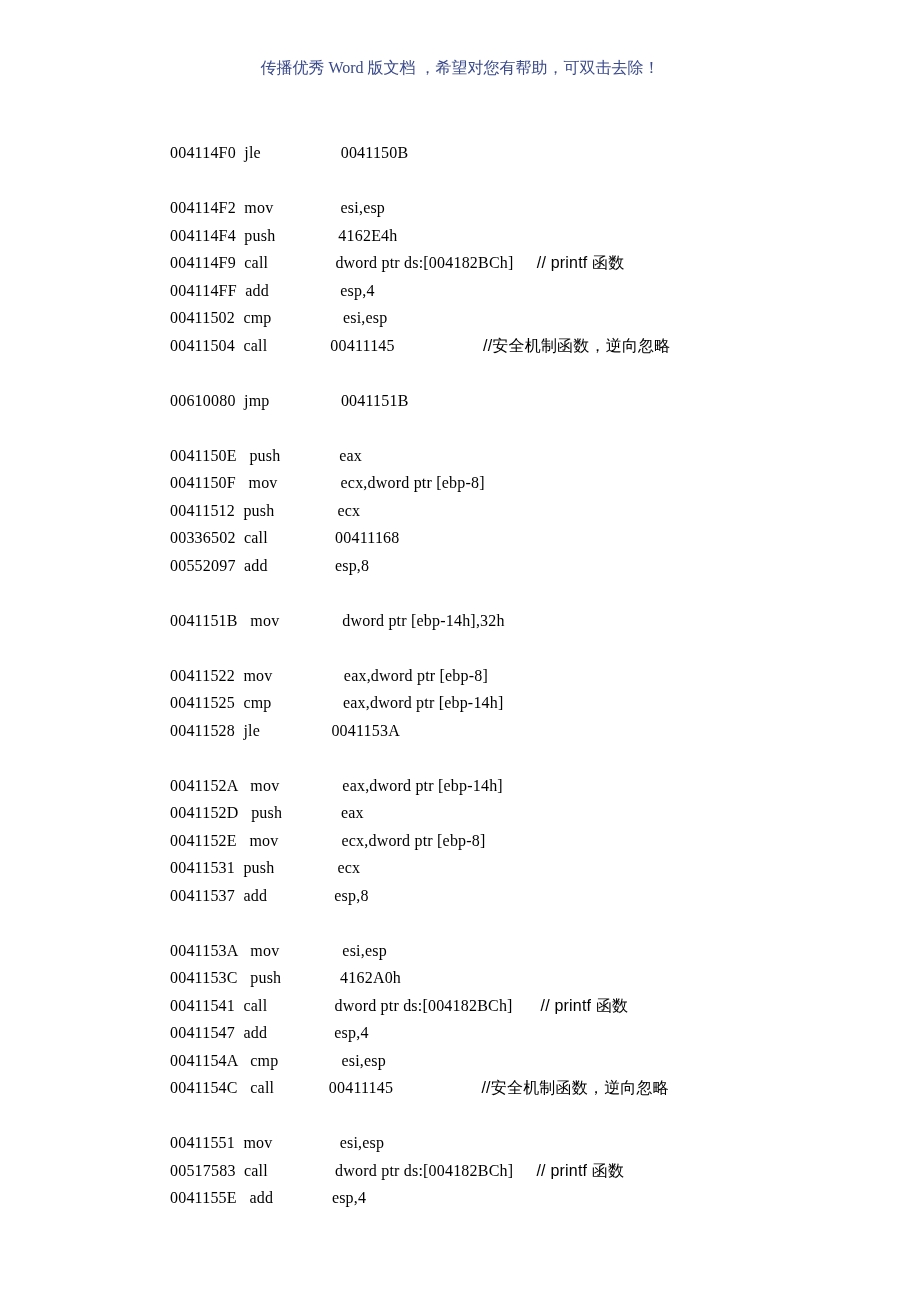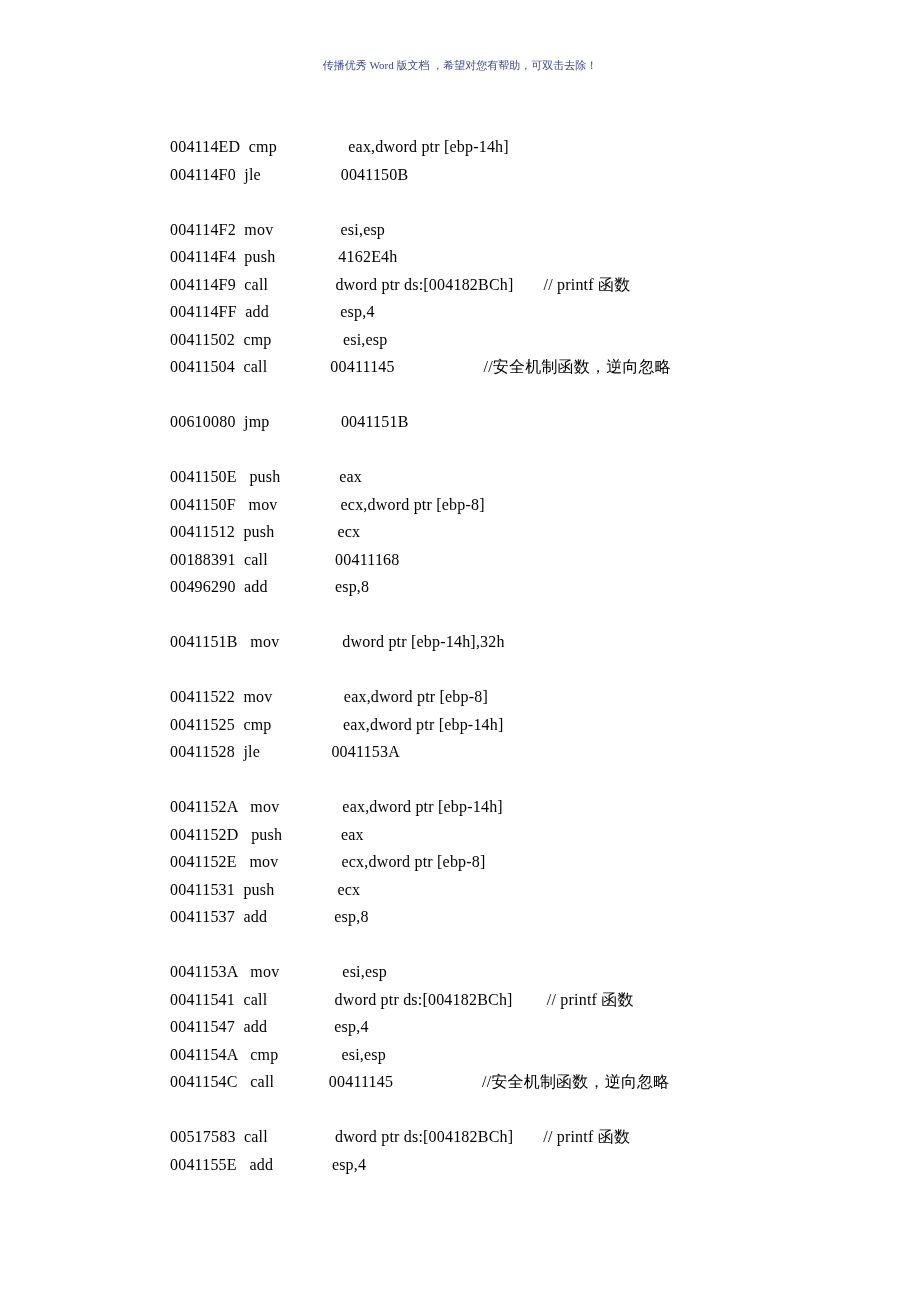--- a/index.html
+++ b/index.html
@@ -8,81 +8,81 @@
     height: 1302px;
     background: #ffffff;
     font-family: "Times New Roman", "SimSun", serif;
     font-size: 16px;
     color: #000000;
     position: relative;
   }
   .header {
     text-align: center;
     padding-top: 58px;
-    font-size: 11px;
+    font-size: 16px;
     color: #3a4a8a;
     font-family: "SimSun", serif;
   }
   .content {
     padding-top: 60px;
     padding-left: 170px;
   }
   .line {
     white-space: pre;
     line-height: 27.5px;
     font-family: "Times New Roman", serif;
     letter-spacing: 0.2px;
   }
   .blank {
     height: 27.5px;
   }
   .cjk {
-    font-family: Liberation Serif, serif;
-    margin-left: 9px;
+    font-family: Liberation Sans, sans-serif;
   }
 </style>
 </head>
 <body>
 
 <div class="header">
   <span>传播优秀 Word 版文档 ，希望对您有帮助，可双击去除！</span>
 </div>
 
 <div class="content" id="code-container">
-    <div class="line"><span>004114ED</span><span>  cmp        </span><span>         eax,dword ptr [ebp-14h]</span></div>
     <div class="line"><span>004114F0</span><span>  jle        </span><span>           0041150B</span></div>
     <div class="blank"></div>
     <div class="line"><span>004114F2</span><span>  mov        </span><span>        esi,esp</span></div>
     <div class="line"><span>004114F4</span><span>  push       </span><span>        4162E4h</span></div>
     <div class="line"><span>004114F9</span><span>  call       </span><span>         dword ptr ds:[004182BCh]</span><span class="cjk">     // printf 函数</span></div>
     <div class="line"><span>004114FF</span><span>  add        </span><span>         esp,4</span></div>
     <div class="line"><span>00411502</span><span>  cmp        </span><span>         esi,esp</span></div>
     <div class="line"><span>00411504</span><span>  call       </span><span>        00411145</span><span class="cjk">                   //安全机制函数，逆向忽略</span></div>
     <div class="blank"></div>
     <div class="line"><span>00610080</span><span>  jmp        </span><span>         0041151B</span></div>
     <div class="blank"></div>
     <div class="line"><span>0041150E</span><span>   push      </span><span>        eax</span></div>
     <div class="line"><span>0041150F</span><span>   mov       </span><span>        ecx,dword ptr [ebp-8]</span></div>
     <div class="line"><span>00411512</span><span>  push       </span><span>        ecx</span></div>
-    <div class="line"><span>00188391</span><span>  call       </span><span>         00411168</span></div>
-    <div class="line"><span>00496290</span><span>  add        </span><span>        esp,8</span></div>
+    <div class="line"><span>00336502</span><span>  call       </span><span>         00411168</span></div>
+    <div class="line"><span>00552097</span><span>  add        </span><span>        esp,8</span></div>
     <div class="blank"></div>
     <div class="line"><span>0041151B</span><span>   mov       </span><span>        dword ptr [ebp-14h],32h</span></div>
     <div class="blank"></div>
     <div class="line"><span>00411522</span><span>  mov        </span><span>         eax,dword ptr [ebp-8]</span></div>
     <div class="line"><span>00411525</span><span>  cmp        </span><span>         eax,dword ptr [ebp-14h]</span></div>
     <div class="line"><span>00411528</span><span>  jle        </span><span>         0041153A</span></div>
     <div class="blank"></div>
     <div class="line"><span>0041152A</span><span>   mov       </span><span>        eax,dword ptr [ebp-14h]</span></div>
     <div class="line"><span>0041152D</span><span>   push      </span><span>        eax</span></div>
     <div class="line"><span>0041152E</span><span>   mov       </span><span>        ecx,dword ptr [ebp-8]</span></div>
     <div class="line"><span>00411531</span><span>  push       </span><span>        ecx</span></div>
     <div class="line"><span>00411537</span><span>  add        </span><span>        esp,8</span></div>
     <div class="blank"></div>
     <div class="line"><span>0041153A</span><span>   mov       </span><span>        esi,esp</span></div>
+    <div class="line"><span>0041153C</span><span>   push      </span><span>        4162A0h</span></div>
     <div class="line"><span>00411541</span><span>  call       </span><span>         dword ptr ds:[004182BCh]</span><span class="cjk">      // printf 函数</span></div>
     <div class="line"><span>00411547</span><span>  add        </span><span>        esp,4</span></div>
     <div class="line"><span>0041154A</span><span>   cmp       </span><span>        esi,esp</span></div>
     <div class="line"><span>0041154C</span><span>   call      </span><span>       00411145</span><span class="cjk">                   //安全机制函数，逆向忽略</span></div>
     <div class="blank"></div>
+    <div class="line"><span>00411551</span><span>  mov        </span><span>        esi,esp</span></div>
     <div class="line"><span>00517583</span><span>  call       </span><span>         dword ptr ds:[004182BCh]</span><span class="cjk">     // printf 函数</span></div>
     <div class="line"><span>0041155E</span><span>   add       </span><span>       esp,4</span></div>
   </div>
 
 </body></html>

